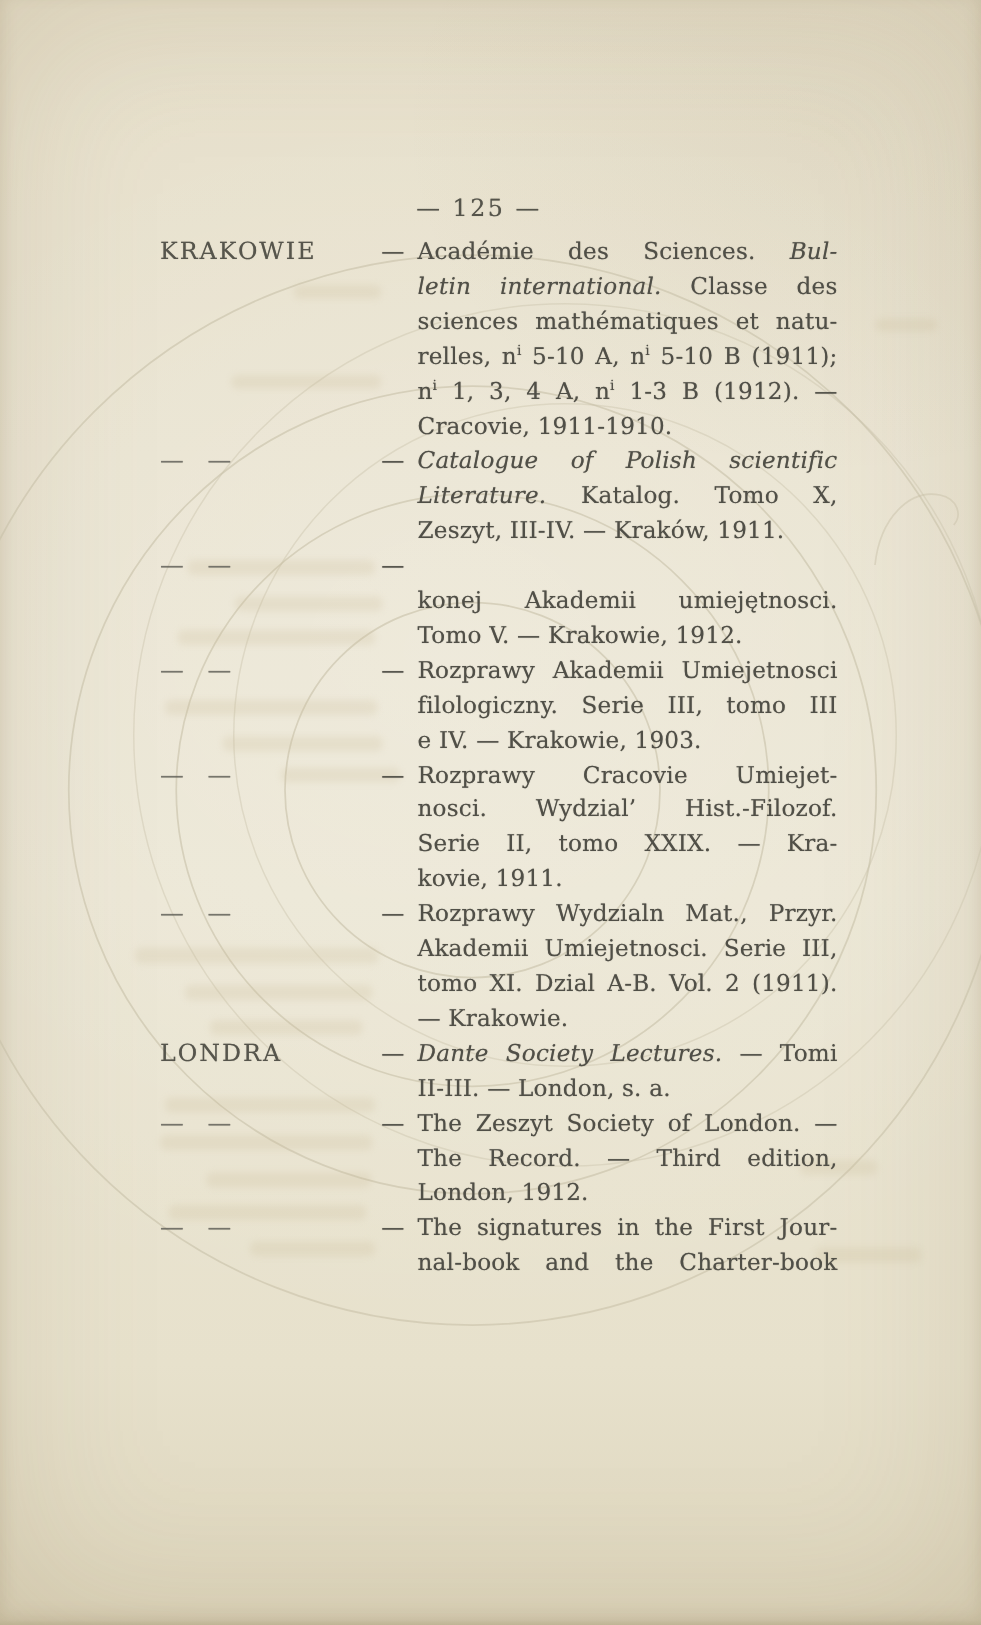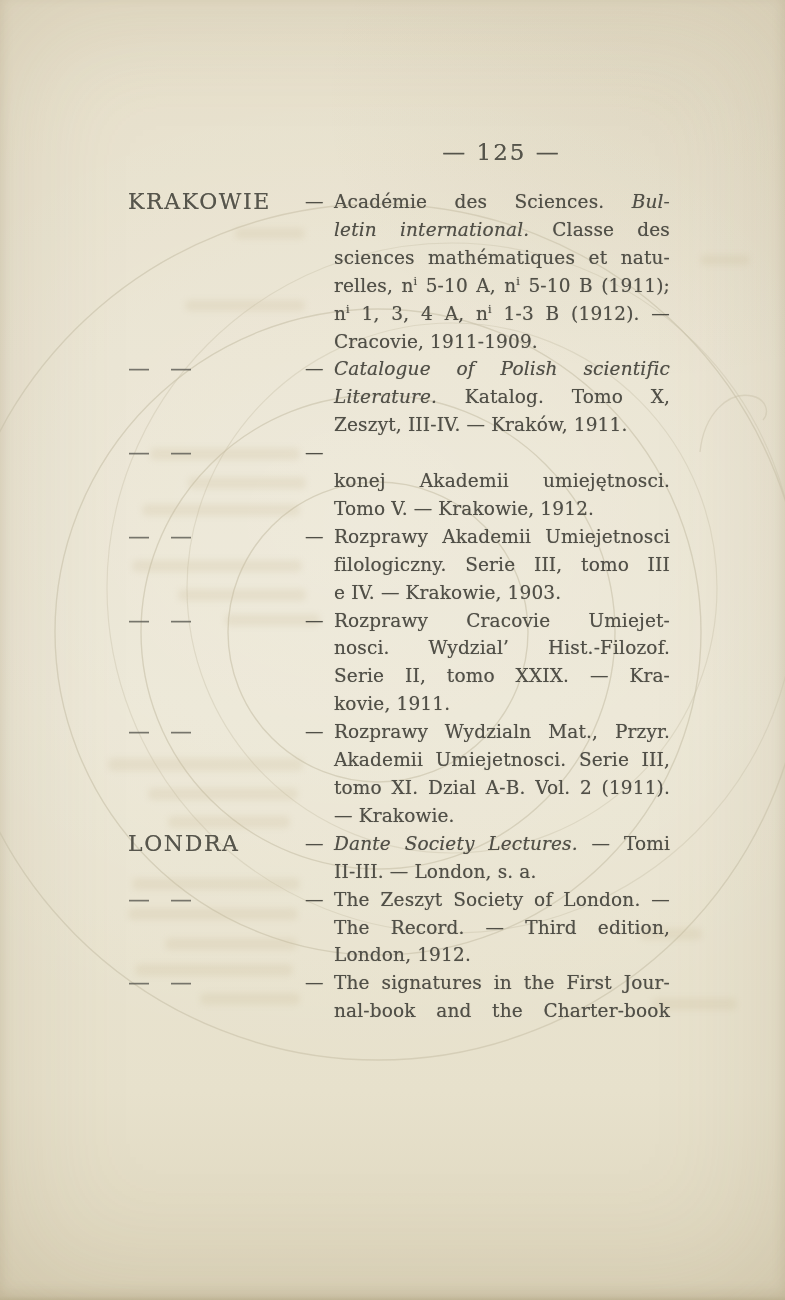--- a/index.html
+++ b/index.html
@@ -6,29 +6,29 @@
   .page{
     position:relative;width:785px;height:1300px;overflow:hidden;
     font-family:"DejaVu Serif","Liberation Serif",serif;
     background:
       radial-gradient(ellipse 950px 760px at 46% 40%, rgba(255,255,255,0.20), rgba(255,255,255,0) 72%),
       radial-gradient(ellipse 500px 400px at 85% 8%, rgba(120,100,60,0.06), rgba(120,100,60,0) 70%),
       linear-gradient(180deg,#e6dfca 0%,#e9e3d0 28%,#ebe6d4 55%,#e7e1cc 84%,#ddd5bc 100%);
     box-shadow:inset 0 0 130px rgba(140,118,78,0.18), inset 0 -6px 14px rgba(120,100,60,0.18);
   }
   .page-number{
-    position:absolute;top:138px;left:333px;width:337px;
-    text-align:center;font-size:23px;line-height:28px;
+    position:absolute;top:153px;left:333px;width:337px;
+    text-align:left;font-size:19px;line-height:28px;
     color:#55544b;letter-spacing:2px;
     text-shadow:0 0 0.6px rgba(80,78,68,0.6);
   }
   .entries{position:absolute;top:188px;left:128px;width:542px;}
   .entry-row{display:flex;align-items:flex-start;}
   .entry-label{
-    flex:0 0 177px;width:177px;font-size:22px;line-height:27.9px;
+    flex:0 0 177px;width:177px;font-size:19px;line-height:27.9px;
     letter-spacing:1.6px;color:#56554c;
     text-shadow:0 0 0.6px rgba(80,78,68,0.55);
   }
   .entry-label.ditto{letter-spacing:0;word-spacing:13px;color:#62615a;opacity:.85;}
   .entry-text{
     position:relative;flex:1;padding-left:29px;
     font-size:18.5px;line-height:27.9px;color:#504f47;
     letter-spacing:0.15px;
     text-shadow:0 0 0.7px rgba(72,70,62,0.55);
   }
@@ -90,21 +90,21 @@
 
   <div class="entries">
       <div class="entry-row">
         <div class="entry-label">KRAKOWIE</div>
         <div class="entry-text">
           <div class="line just"><span class="entry-dash">—</span><span>Académie des Sciences. </span><em>Bul-</em></div>
           <div class="line just"><em>letin international.</em><span> Classe des</span></div>
           <div class="line just"><span>sciences mathématiques et natu-</span></div>
           <div class="line just"><span>relles, n</span><sup>i</sup><span> 5-10 A, n</span><sup>i</sup><span> 5-10 B (1911);</span></div>
           <div class="line just"><span>n</span><sup>i</sup><span> 1, 3, 4 A, n</span><sup>i</sup><span> 1-3 B (1912). —</span></div>
-          <div class="line"><span>Cracovie, 1911-1909.</span></div>
+          <div class="line"><span>Cracovie, 1911-1910.</span></div>
         </div>
       </div>
       <div class="entry-row">
         <div class="entry-label ditto">— —</div>
         <div class="entry-text">
           <div class="line just"><span class="entry-dash">—</span><em>Catalogue of Polish scientific</em></div>
           <div class="line just"><em>Literature.</em><span> Katalog. Tomo X,</span></div>
           <div class="line"><span>Zeszyt, III-IV. — Kraków, 1911.</span></div>
         </div>
       </div>

